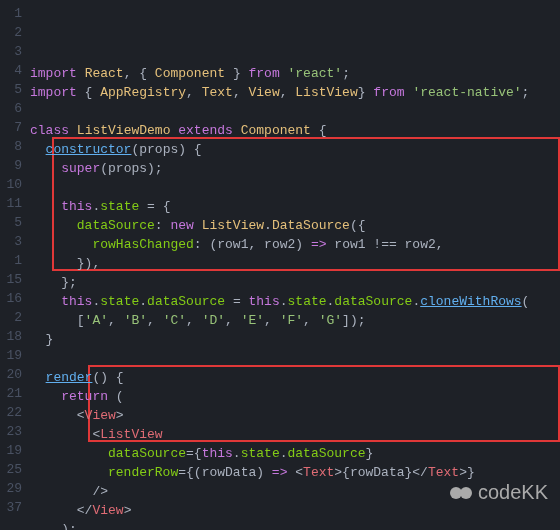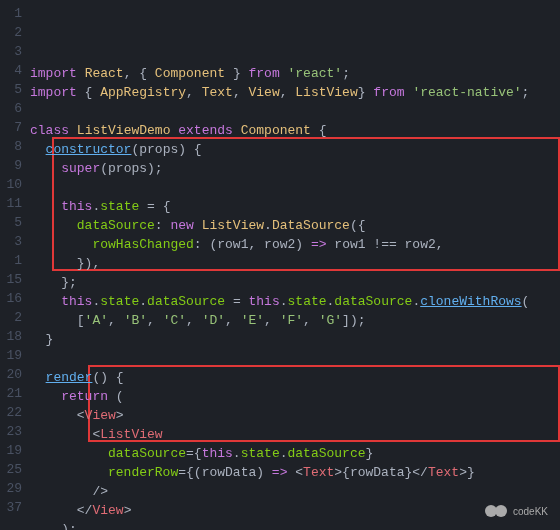--- a/index.html
+++ b/index.html
@@ -55,24 +55,24 @@
   border: 2px solid #e03838;
   left: 58px;
   top: 365px;
   width: 472px;
   height: 77px;
   pointer-events: none;
 }
 .watermark {
   position: absolute;
   right: 12px;
-  bottom: 10px;
+  bottom: 26px;
   color: #aaa;
   font-family: sans-serif;
-  font-size: 10px;
+  font-size: 20px;
   display: flex;
   align-items: center;
   gap: 6px;
 }
 .wm-icon {
   width: 22px;
   height: 18px;
   position: relative;
 }
 .wm-icon::before, .wm-icon::after {

